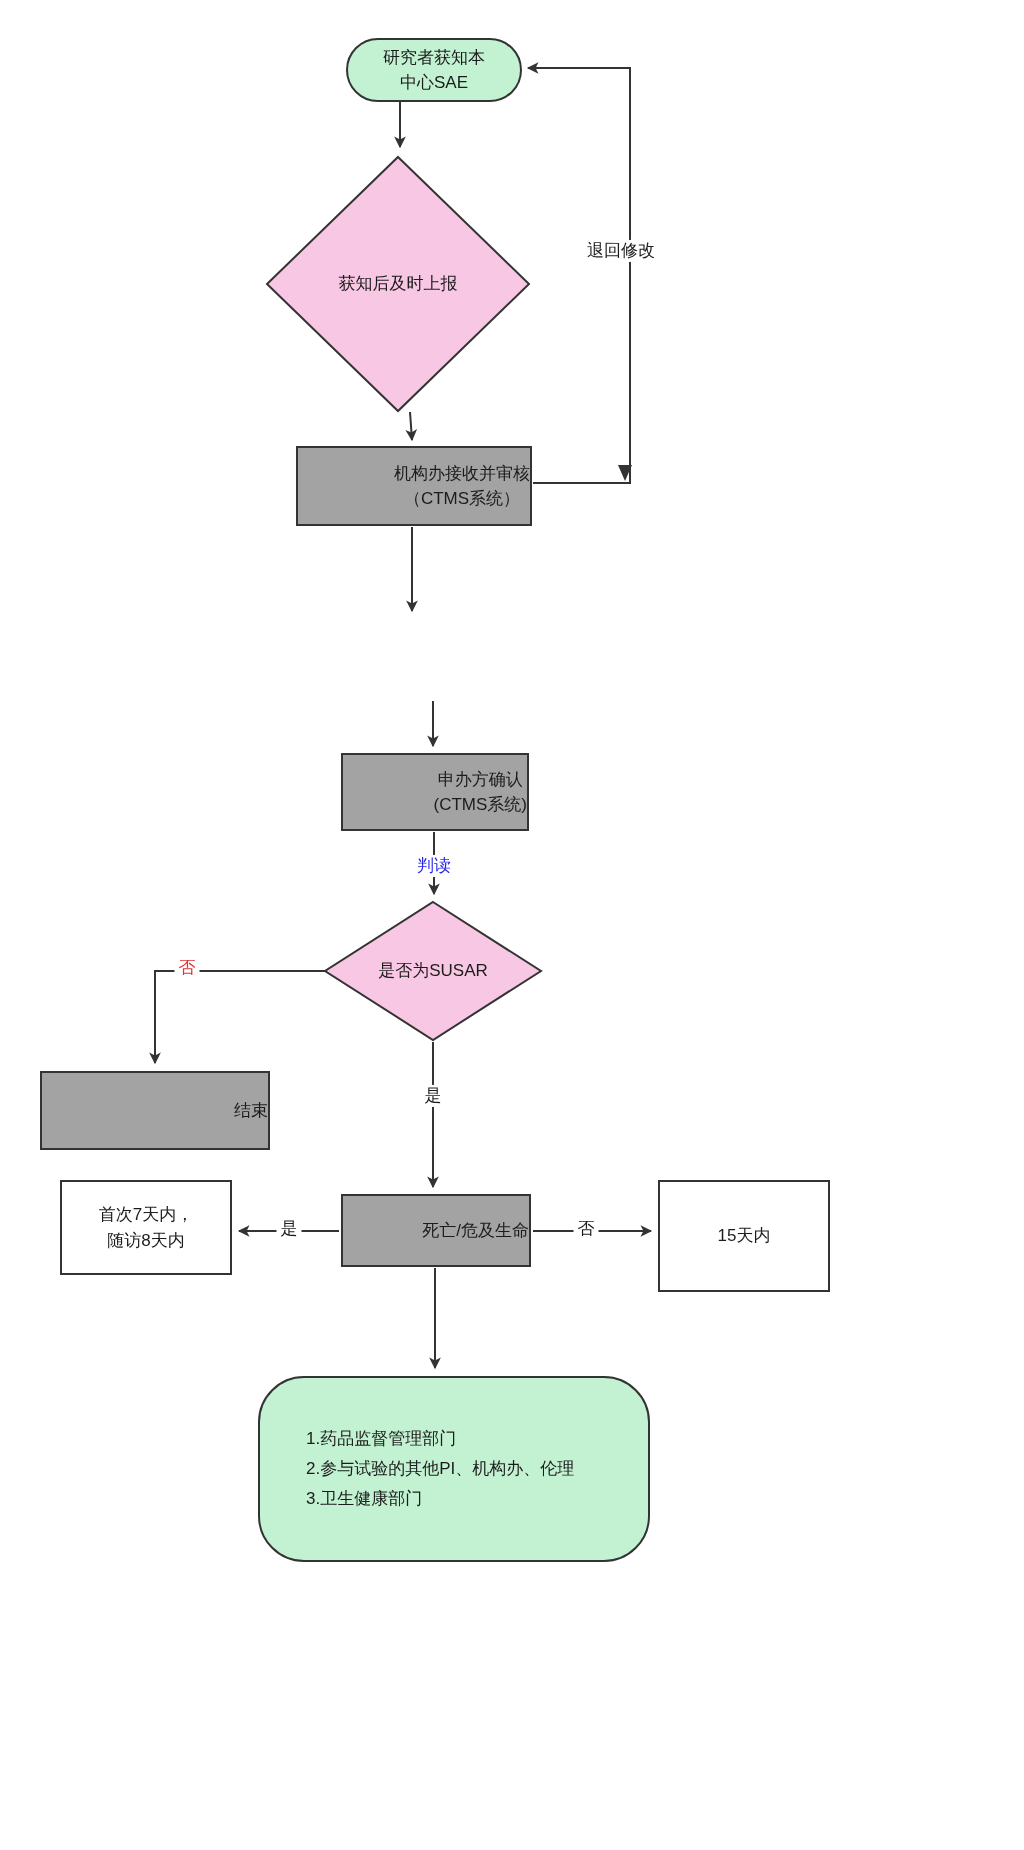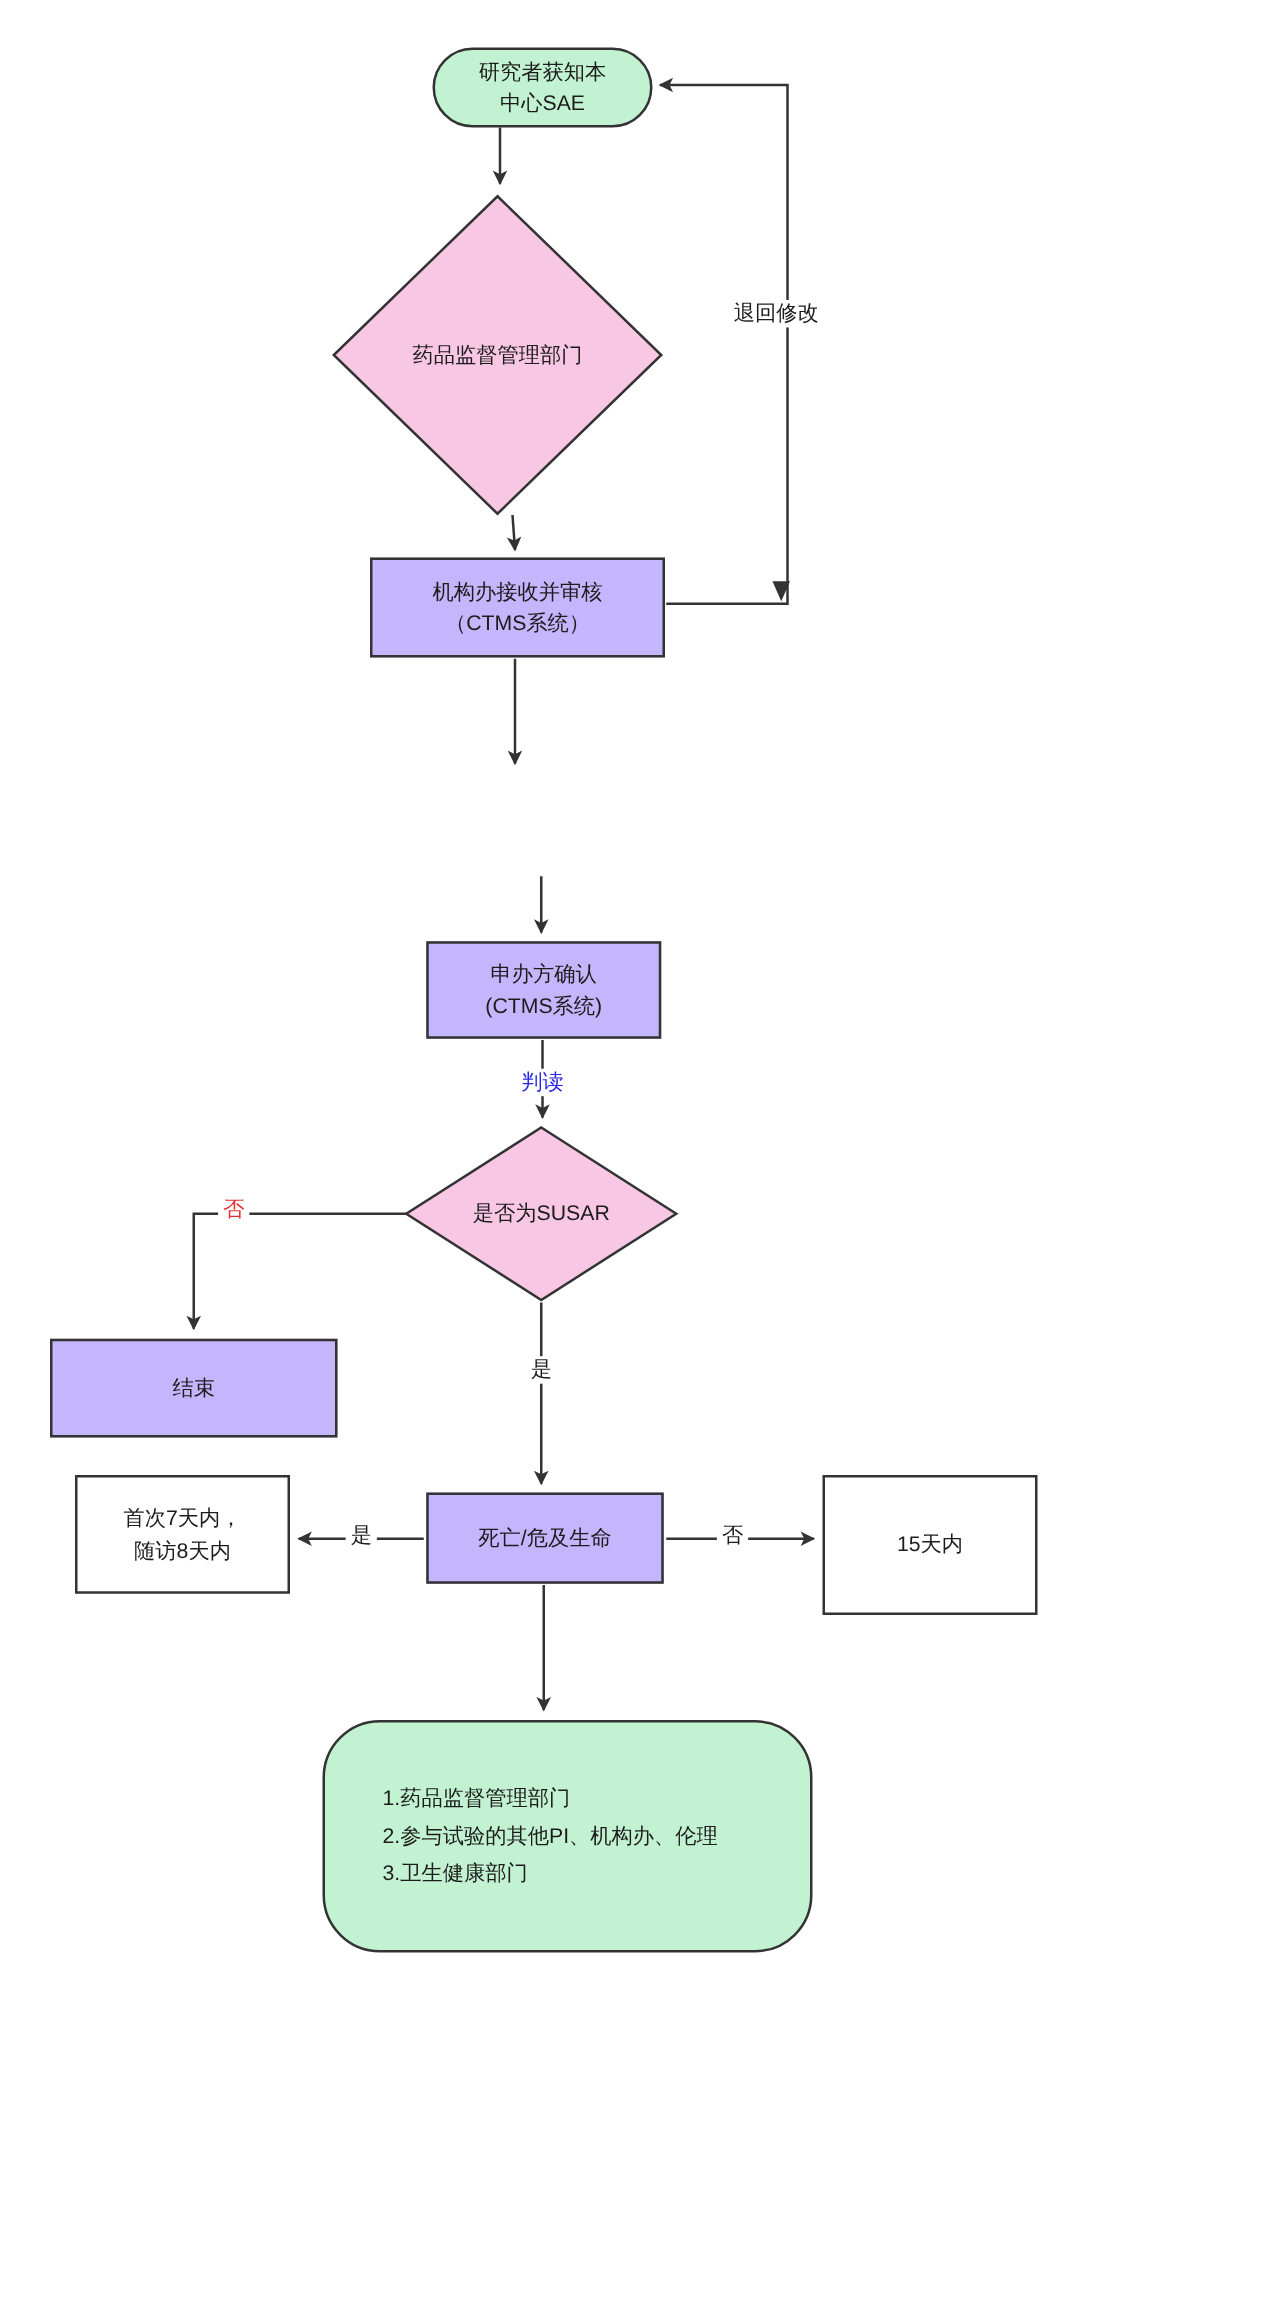--- a/index.html
+++ b/index.html
@@ -9,21 +9,21 @@
   svg.edges { position:absolute; left:0; top:0; }
   .edge { stroke:#333333; stroke-width:2; fill:none; }
   .diamond { fill:#F8C7E3; stroke:#333333; stroke-width:2; }
   .node {
     position:absolute; display:flex; align-items:center; justify-content:center;
     text-align:center; font-size:17px; line-height:1.5; color:#1c1c1c;
     border:2px solid #333333; white-space:pre-line; background:#ffffff;
   }
   .stadium { border-radius:34px; }
   .mint  { background:#C3F2D3; }
-  .peach { background:#c4b5fd; }
+  .peach { background:#a3a3a3;justify-content:flex-end; }
   .white { background:#ffffff; }
   .bigbox {
     border-radius:46px; justify-content:flex-start; align-items:center;
     padding:24px 46px; text-align:left; line-height:1.75;
   }
   .dtext {
     position:absolute; transform:translate(-50%,-50%); font-size:17px; color:#1c1c1c;
     text-align:center; white-space:pre-line; line-height:1.5;
   }
   .elabel {
@@ -61,21 +61,21 @@
 
     <polygon class="diamond" points="398,157 529,284 398,411 267,284"></polygon>
     <polygon class="diamond" points="433,902 541,971 433,1040 325,971"></polygon>
   </svg>
 
   <div class="node stadium mint" style="left:346px; top:38px; width:176px; height:64px;">
     <span>研究者获知本
 中心SAE</span>
   </div>
 
-  <div class="dtext" style="left:398px; top:284px;">药品监督管理部门</div>
+  <div class="dtext" style="left:398px; top:284px;">获知后及时上报</div>
 
   <div class="node peach" style="left:296px; top:446px; width:236px; height:80px;">
     <span>机构办接收并审核
 （CTMS系统）</span>
   </div>
 
 
   <div class="node peach" style="left:341px; top:753px; width:188px; height:78px;">
     <span>申办方确认
 (CTMS系统)</span>

